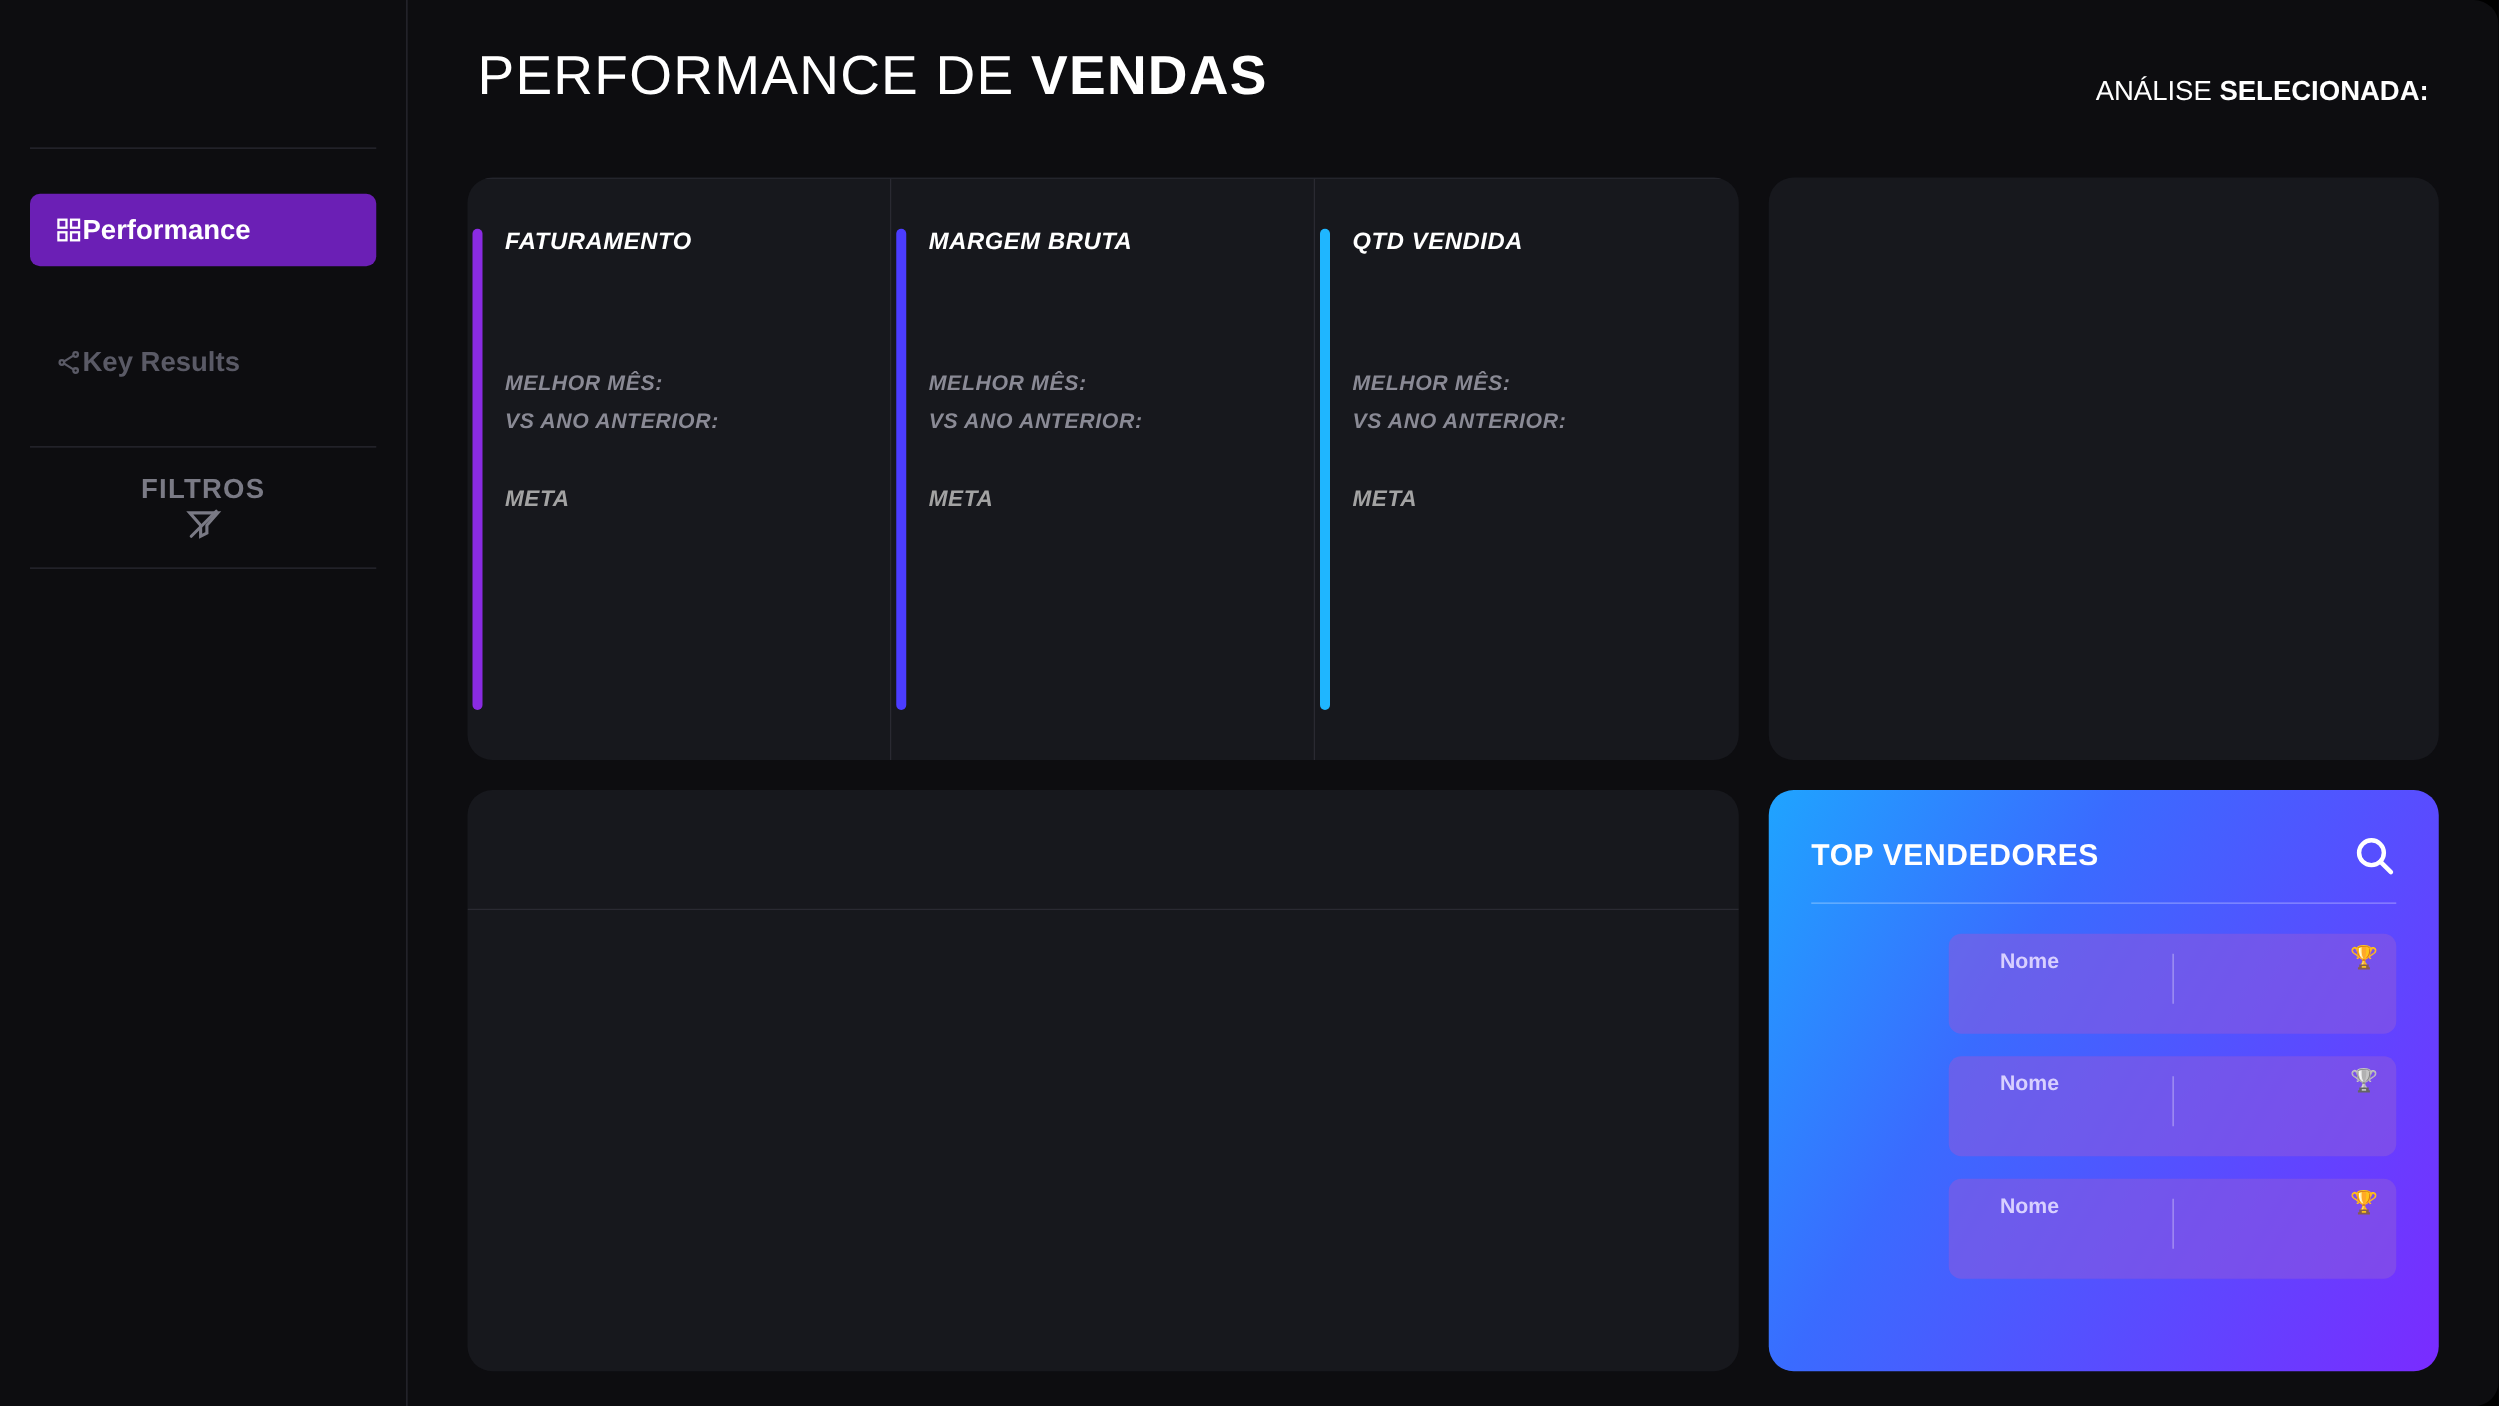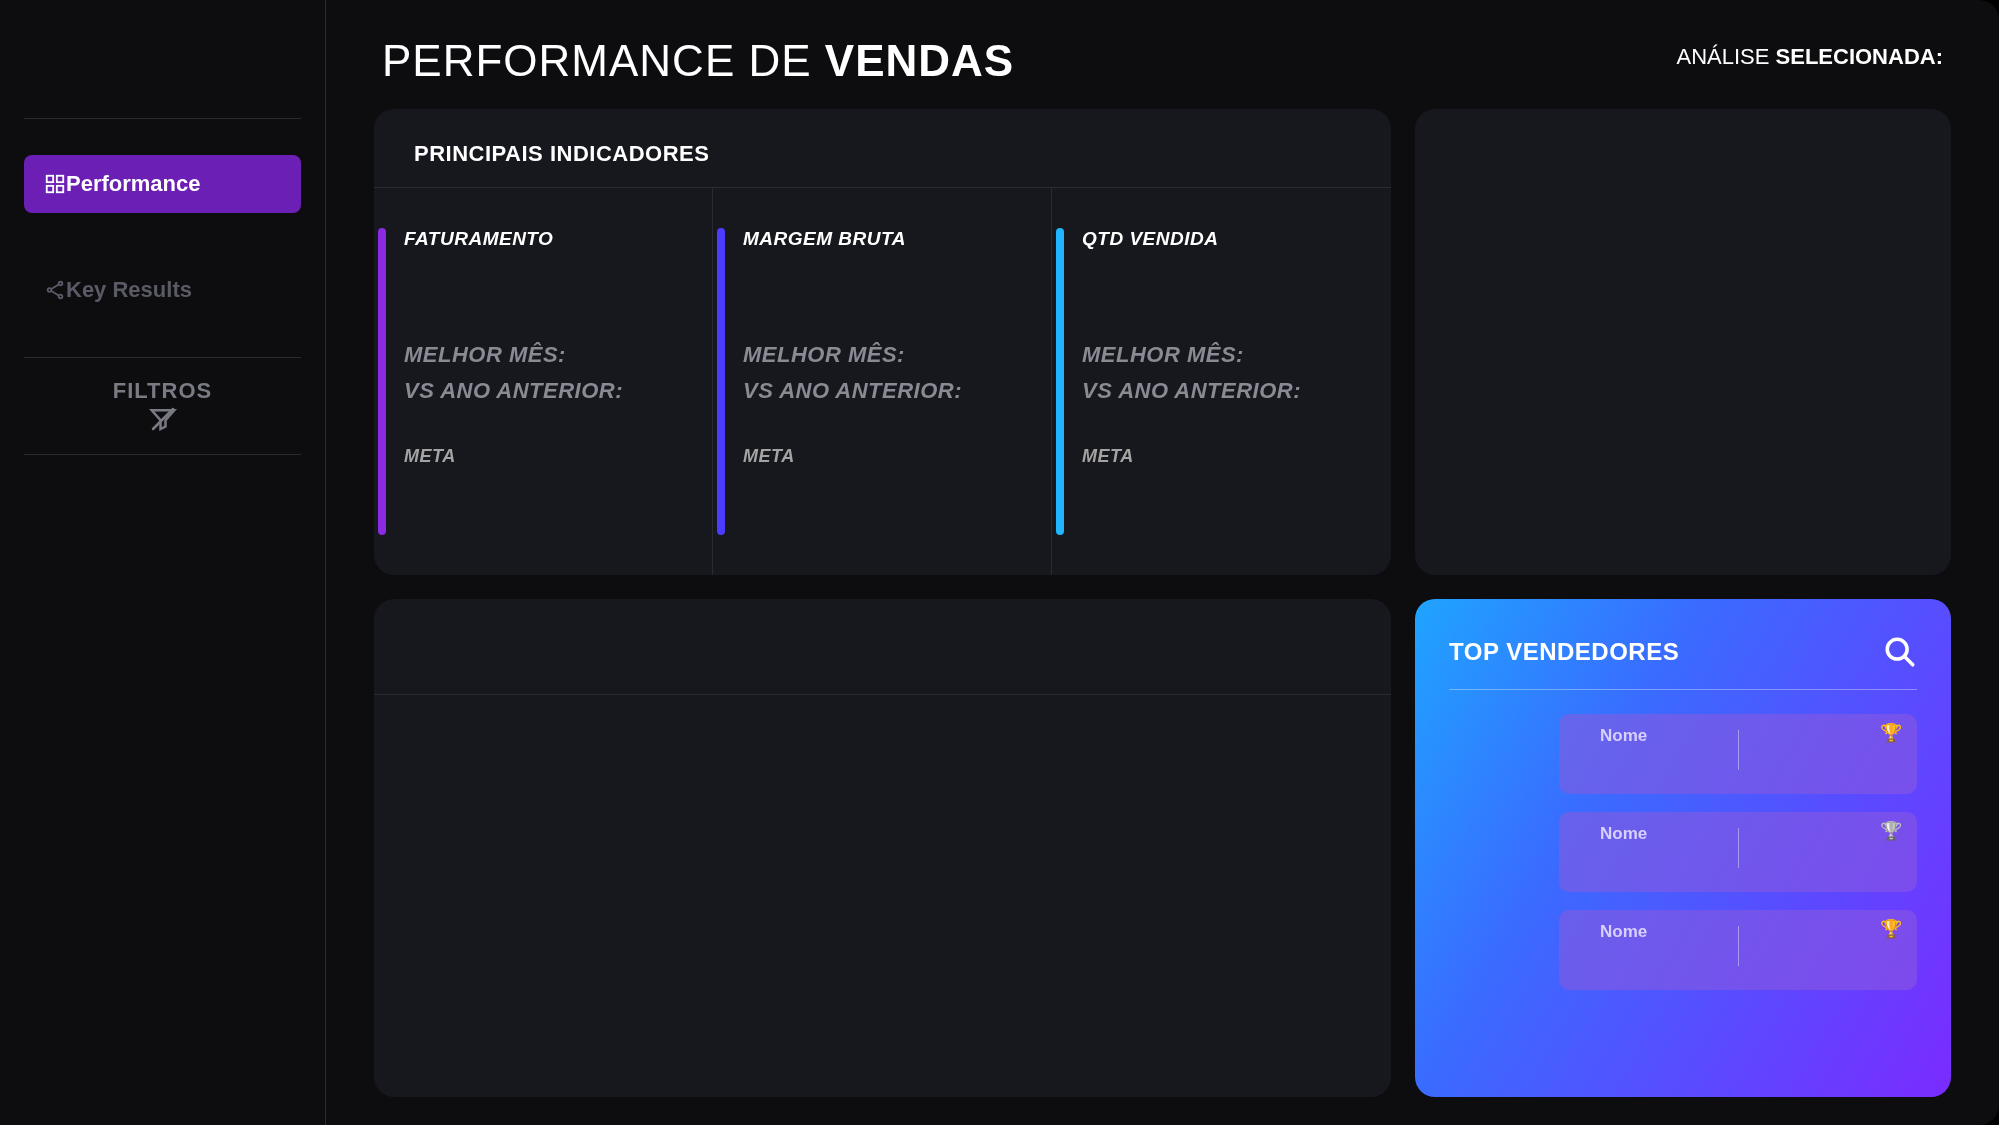--- a/index.html
+++ b/index.html
@@ -84,22 +84,22 @@
   
   .main {
     flex: 1;
     padding: 36px 48px 28px 48px;
     display: flex;
     flex-direction: column;
   }
   .header {
     display: flex;
     justify-content: space-between;
-    align-items: flex-start;
-    margin-bottom: 23px;
+    align-items: flex-end;
+    margin-bottom: 56px;
     padding: 0 8px;
     gap: 24px;
   }
   .page-title {
     font-size: 44px;
     font-weight: 300;
     letter-spacing: 1px;
   }
   .page-title .bold {
     font-weight: 800;
@@ -165,21 +165,21 @@
     display: flex;
     flex-direction: column;
   }
   .kpi-title {
     font-size: 19px;
     font-weight: 800;
     letter-spacing: 0.5px;
     margin-bottom: 92px;
   }
   .kpi-line {
-    font-size: 22px;
+    font-size: 17px;
     font-weight: 700;
     color: #8a8a95;
     letter-spacing: 0.5px;
     margin-bottom: 10px;
   }
   .kpi-meta {
     font-size: 18px;
     font-weight: 800;
     color: #a3a3a3;
     letter-spacing: 0.5px;
@@ -310,21 +310,20 @@
         <span>PERFORMANCE DE </span><span class="bold">VENDAS</span>
       </h1>
       <div class="analysis-label">
         <span>ANÁLISE </span><span class="bold">SELECIONADA:</span>
       </div>
     </div>
 
     <div class="content">
 
       <div class="card kpi-card">
-        <div class="kpi-header">PRINCIPAIS INDICADORES</div>
         <div class="kpi-grid">
 
           <div class="kpi-col">
             <div class="kpi-bar" style="background:#8a2be2"></div>
             <div class="kpi-body">
               <div class="kpi-title">FATURAMENTO</div>
               <div class="kpi-line">MELHOR MÊS:</div>
               <div class="kpi-line">VS ANO ANTERIOR:</div>
               <div class="kpi-meta">META</div>
             </div>

